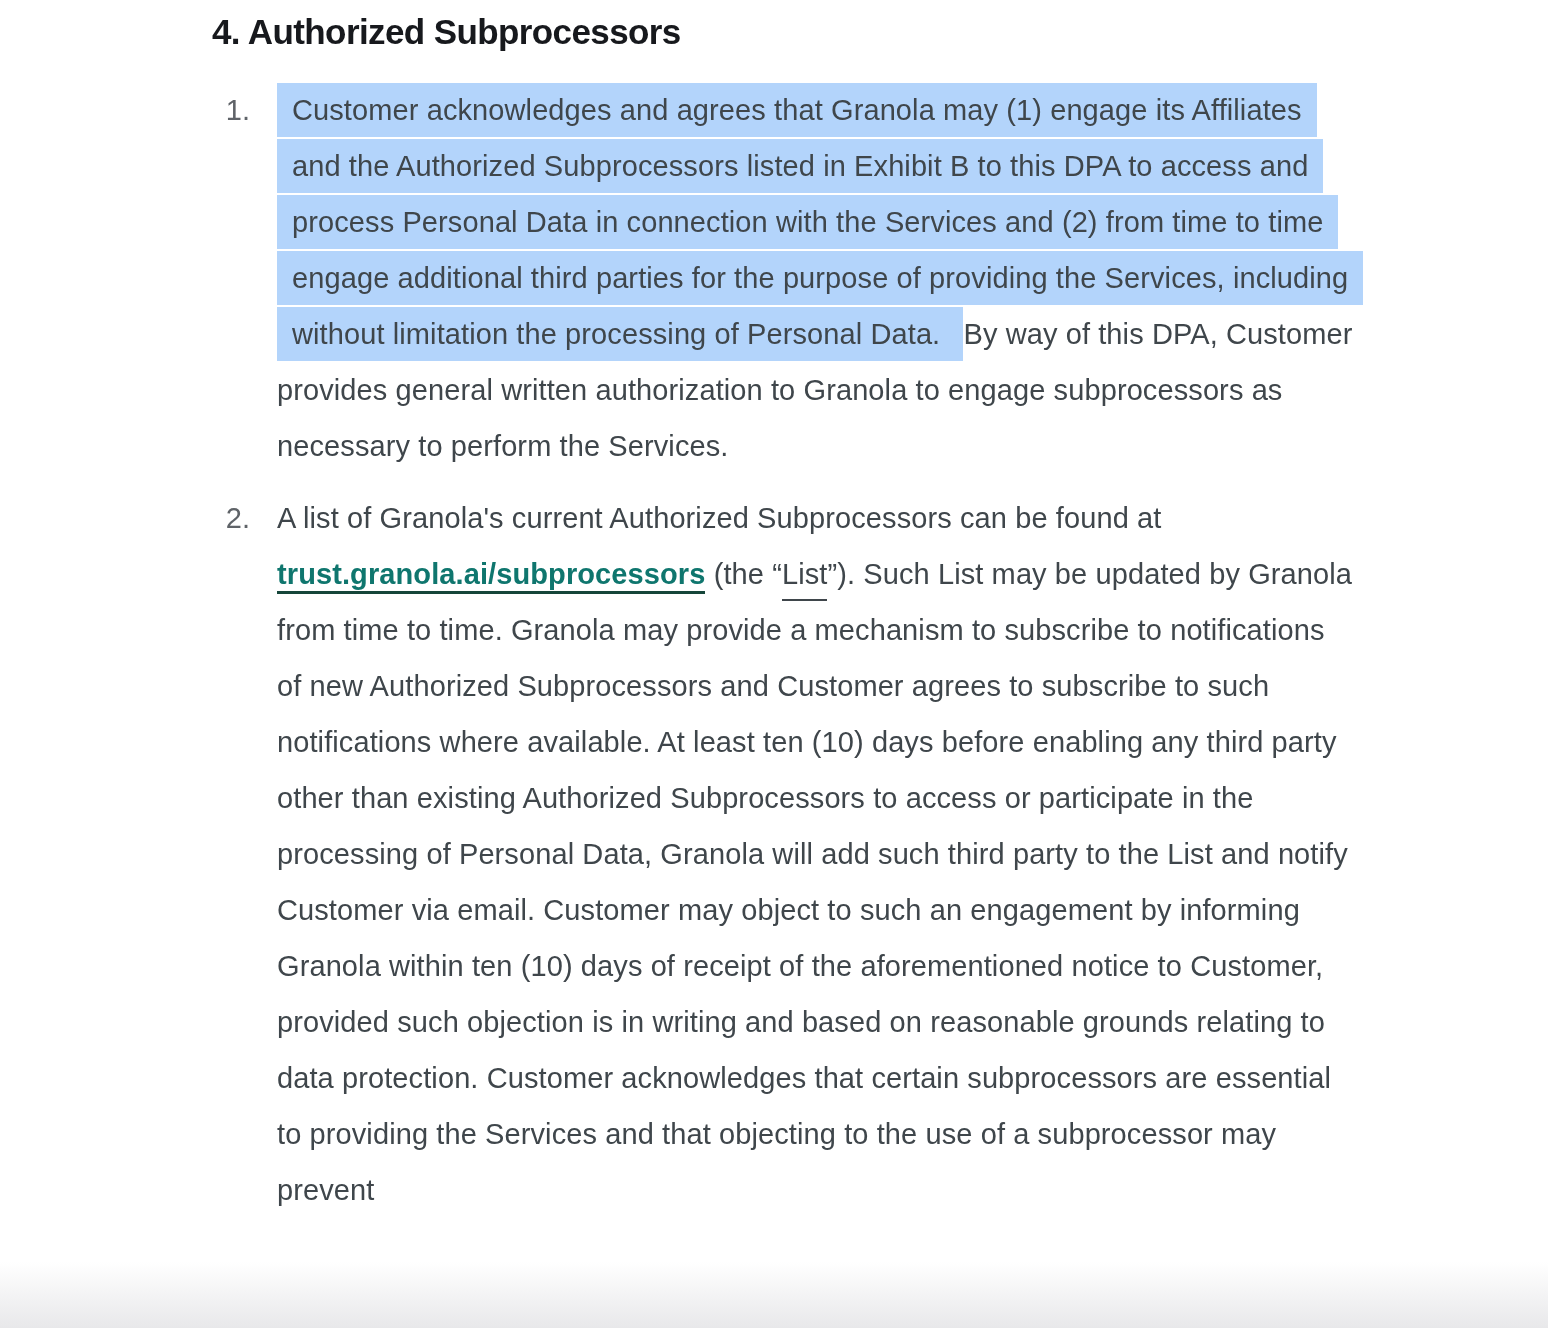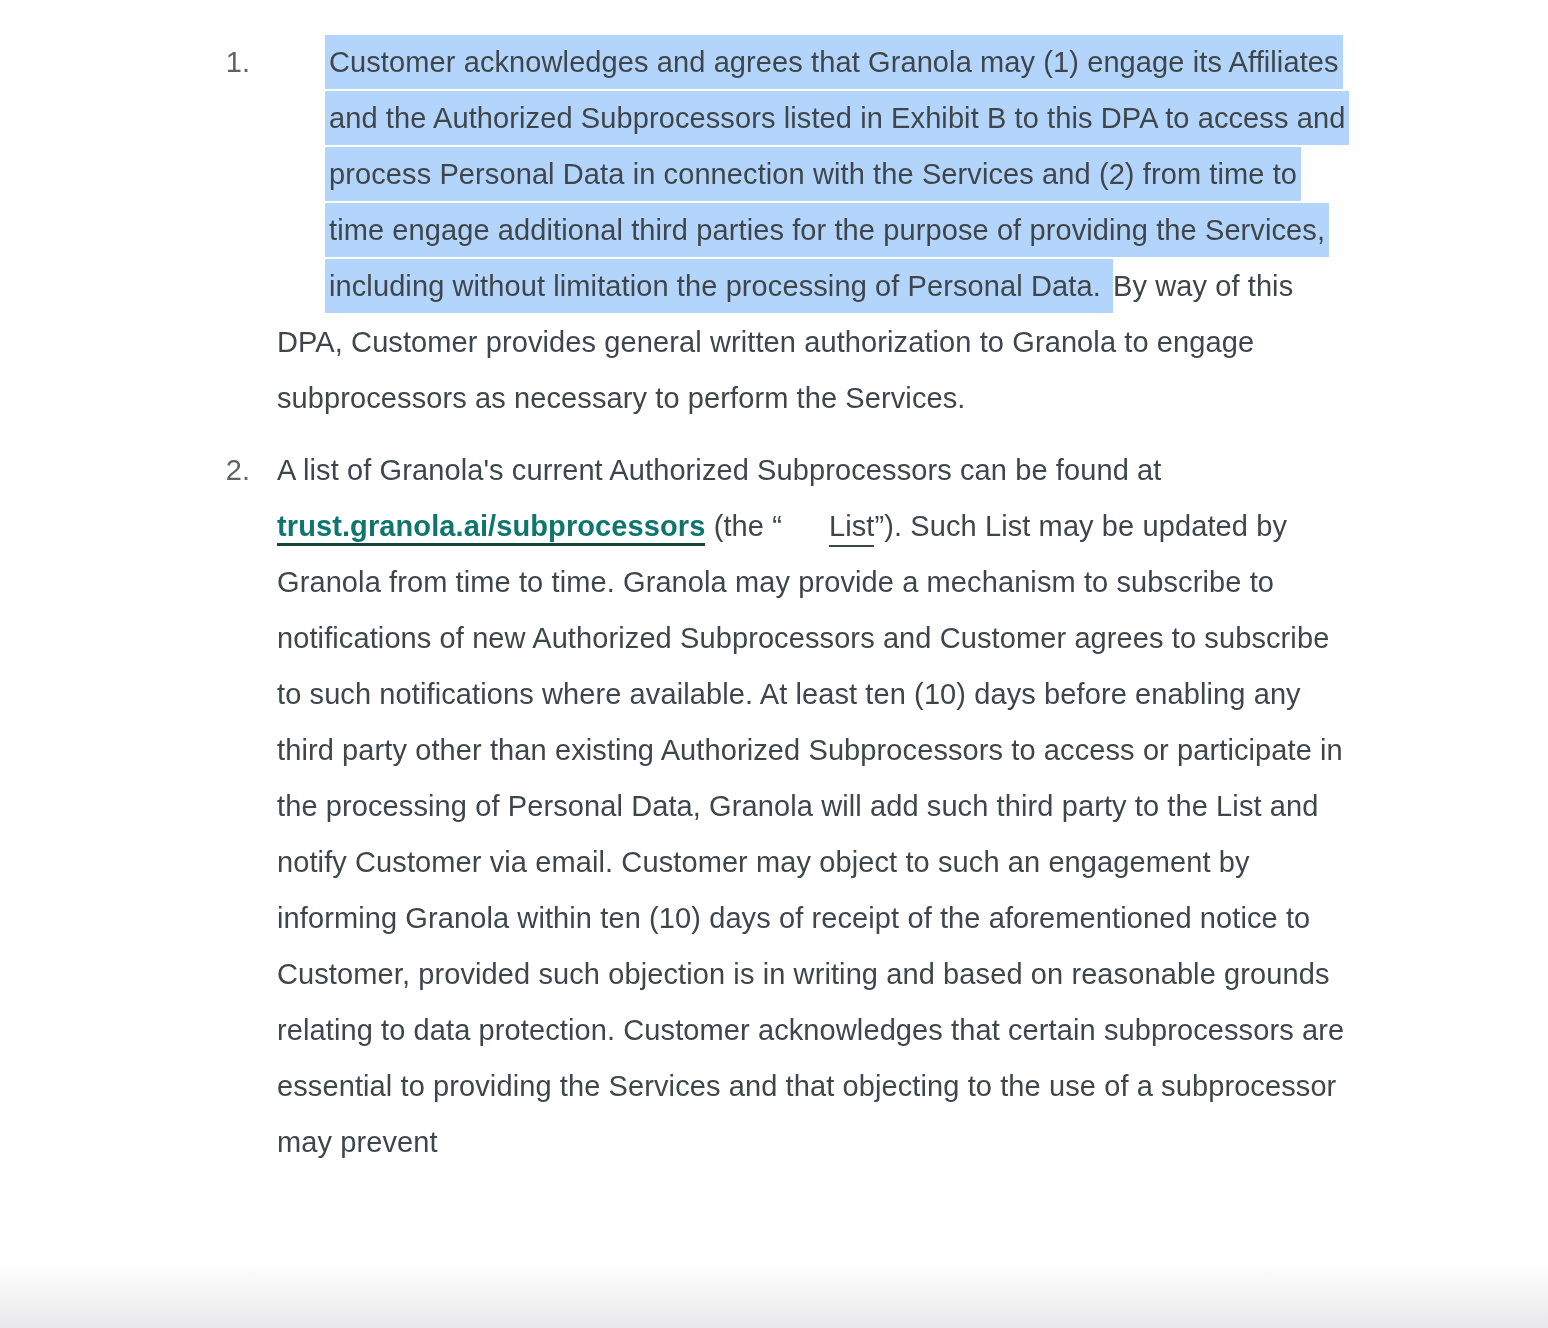--- a/index.html
+++ b/index.html
@@ -55,53 +55,52 @@
   }
   .text {
     margin: 0;
     font-size: 29px;
     line-height: 56px;
     color: #3f464b;
     letter-spacing: 0.1px;
   }
   .sel {
     background-color: #b3d4fb;
-    padding: 11px 4px;
+    padding: 11px 15px;
     -webkit-box-decoration-break: clone;
     box-decoration-break: clone;
-    margin-left: 48px;
   }
   .doc-link {
     font-weight: 700;
     color: #0f766e;
     text-decoration: none;
     border-bottom: 3px solid #15463a;
     padding-bottom: 1px;
     cursor: pointer;
   }
   .term {
     border-bottom: 2px solid #3f464b;
-    padding-bottom: 3px;
-    margin-left: 47px;
+    padding-bottom: 9px;
   }
   .bottom-fade {
     position: absolute;
     left: 0;
     right: 0;
     bottom: 0;
     height: 66px;
     background: linear-gradient(to bottom, rgba(232,232,234,0) 0%, #e8e8ea 100%);
     pointer-events: none;
   }
 </style>
 </head>
 <body>
 
 <div class="page">
   <div class="content">
+    <h1 class="heading">4. Authorized Subprocessors</h1>
     <ol class="list">
       <li class="list-item">
         <span class="num">1.</span>
         <p class="text"><span class="sel">Customer acknowledges and agrees that Granola may (1) engage its Affiliates and the Authorized Subprocessors listed in Exhibit B to this DPA to access and process Personal Data in connection with the Services and (2) from time to time engage additional third parties for the purpose of providing the Services, including without limitation the processing of Personal Data. </span><span>By way of this DPA, Customer provides general written authorization to Granola to engage subprocessors as necessary to perform the Services.</span></p>
       </li>
       <li class="list-item">
         <span class="num">2.</span>
         <p class="text"><span>A list of Granola's current Authorized Subprocessors can be found at </span><a class="doc-link">trust.granola.ai/subprocessors</a><span> (the “</span><span class="term">List</span><span>”).  Such List may be updated by Granola from time to time.  Granola may provide a mechanism to subscribe to notifications of new Authorized Subprocessors and Customer agrees to subscribe to such notifications where available.  At least ten (10) days before enabling any third party other than existing Authorized Subprocessors to access or participate in the processing of Personal Data, Granola will add such third party to the List and notify Customer via email. Customer may object to such an engagement by informing Granola within ten (10) days of receipt of the aforementioned notice to Customer, provided such objection is in writing and based on reasonable grounds relating to data protection. Customer acknowledges that certain subprocessors are essential to providing the Services and that objecting to the use of a subprocessor may prevent</span></p>
       </li>
     </ol>

